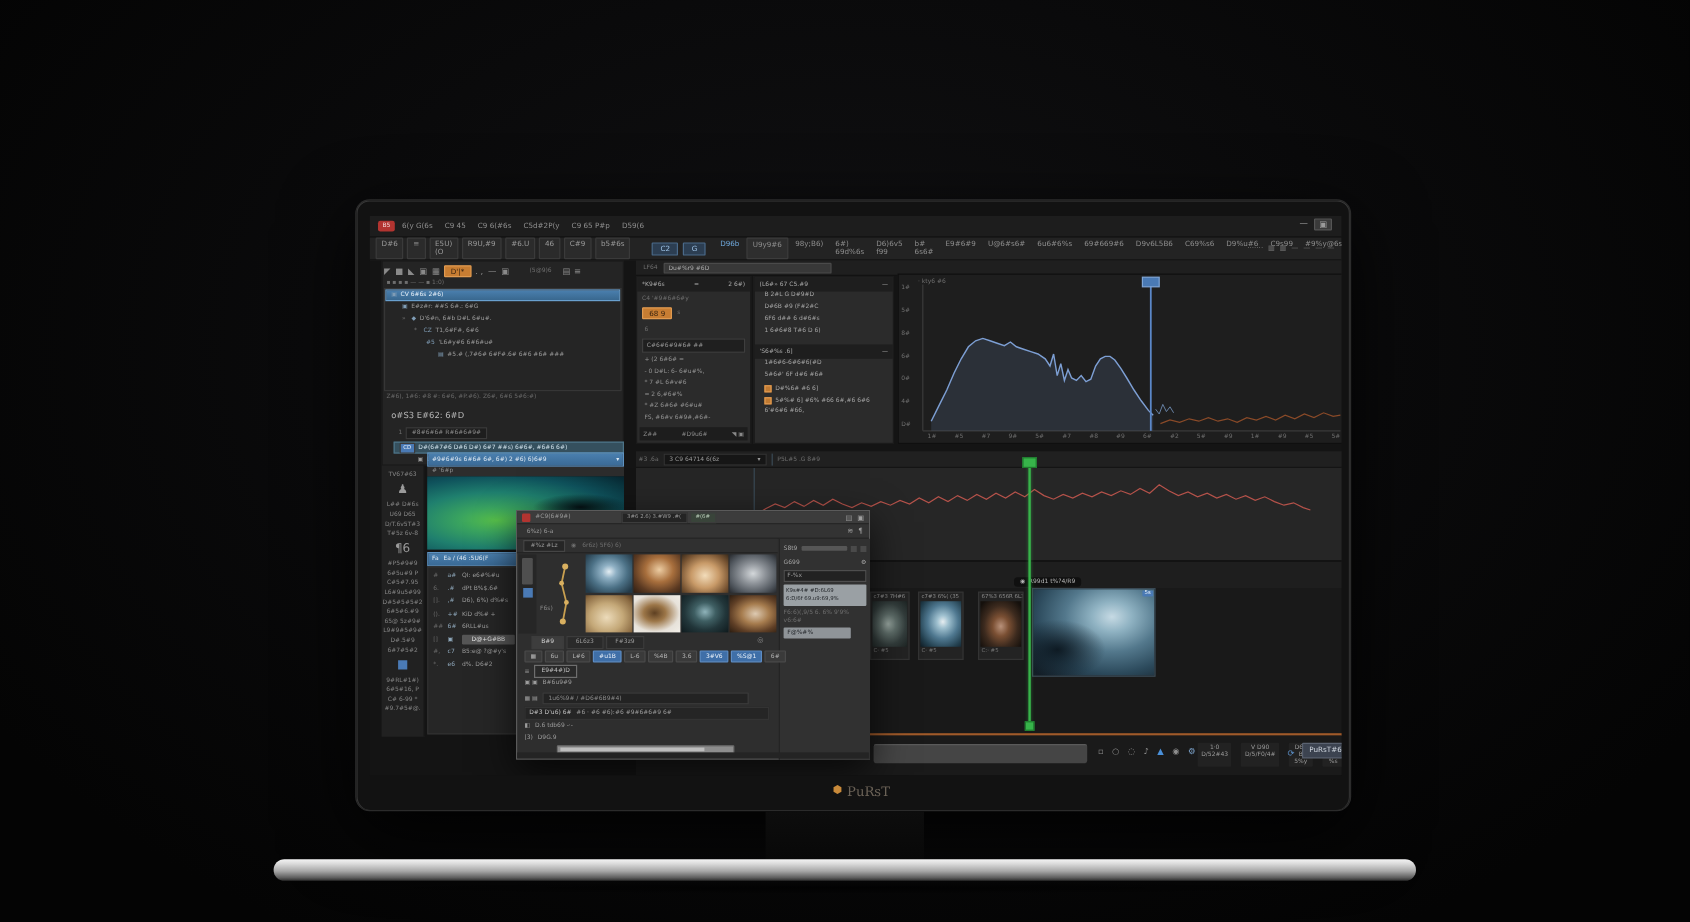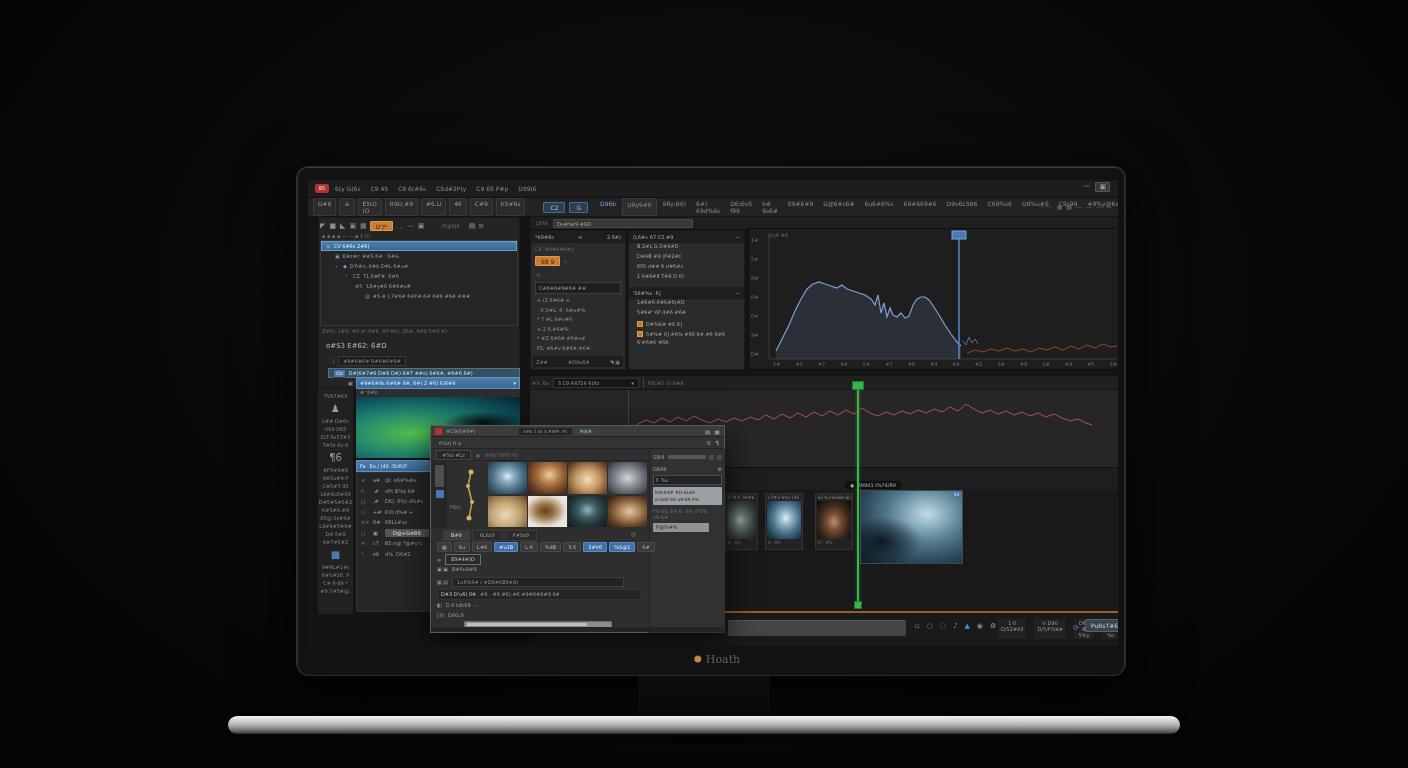--- a/index.html
+++ b/index.html
@@ -157,21 +157,21 @@
 <body>
 
 <div class="scene">
 
   <div class="abs monitor"></div>
   <div class="abs neck"></div>
   <div class="abs base"></div>
   <div class="abs base-shadow"></div>
   <div class="abs chin-logo">
     <span class="glyph">⬢</span>
-    <span class="word">Hoath</span>
+    <span class="word">PuRsT</span>
   </div>
 
   <div class="abs screen">
 
     <div class="abs titlebar">
       <span class="app-badge">B5</span>
       <span id="menus" style="display:flex;">
           <span class="menu-item">6(y G(6s</span>
           <span class="menu-item">C9 45</span>
           <span class="menu-item">C9 6(#6s</span>

